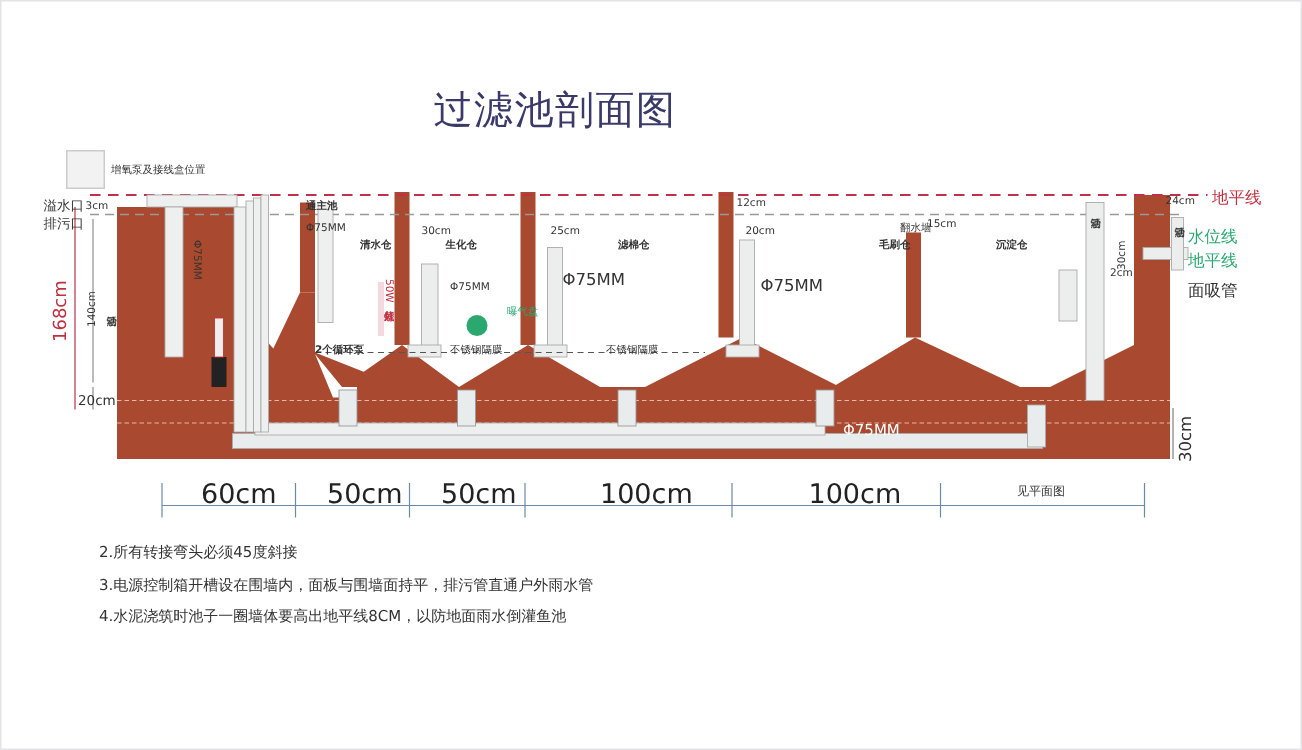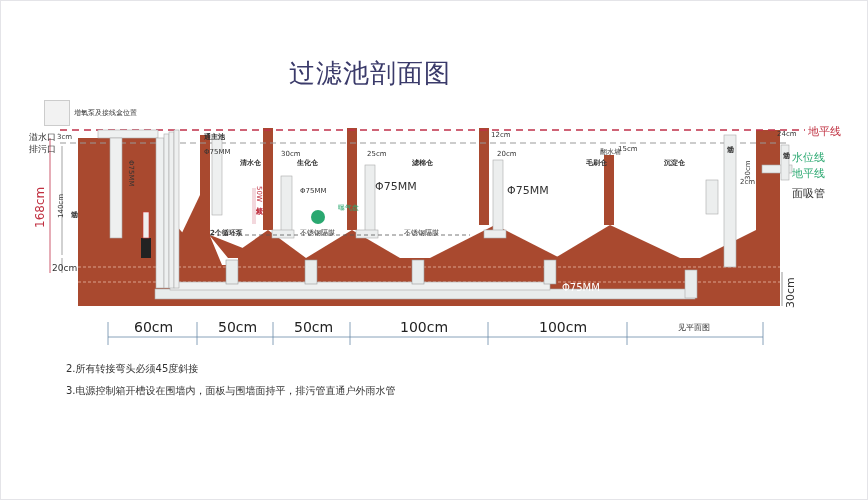--- a/index.html
+++ b/index.html
@@ -13,21 +13,21 @@
     position: absolute; left: 0; width: 740px; top: 56px; text-align: center;
     font-size: 26px; color: #3a3a6a; letter-spacing: 1px;
   }
   svg.diagram { position: absolute; left: 0; top: 0; }
   .lbl { position: absolute; font-size: 9px; color: #333; white-space: nowrap; }
   .lbl-sm { font-size: 7px; }
   .lbl-b { font-weight: bold; }
   .lbl-red { color: #c03040; }
   .lbl-green { color: #2aa870; }
   .vert { writing-mode: vertical-rl; }
-  .dims { position: absolute; font-size: 14px; color: #222; text-align: right; }
+  .dims { position: absolute; font-size: 18px; color: #222; text-align: right; }
   .notes { position: absolute; left: 66px; top: 362px; font-size: 10px; color: #333; }
   .notes div { height: 21.5px; line-height: 14px; }
   .legend-box {
     position: absolute; left: 44px; top: 100px; width: 24px; height: 24px; border: 1px solid #ccc; background: #f2f2f2;
   }
 </style>
 </head>
 <body>
 
 <div class="frame"></div>
@@ -181,13 +181,14 @@
 <div class="dims" style="left:134px;top:319px;">60cm</div>
 <div class="dims" style="left:218px;top:319px;">50cm</div>
 <div class="dims" style="left:294px;top:319px;">50cm</div>
 <div class="dims" style="left:400px;top:319px;">100cm</div>
 <div class="dims" style="left:539px;top:319px;">100cm</div>
 <div class="lbl" style="left:678px;top:322px;font-size:8px;">见平面图</div>
 
 <div class="notes">
   <div>2.所有转接弯头必须45度斜接</div>
   <div>3.电源控制箱开槽设在围墙内，面板与围墙面持平，排污管直通户外雨水管</div>
+  <div>4.水泥浇筑时池子一圈墙体要高出地平线8CM，以防地面雨水倒灌鱼池</div>
 </div>
 
 </body></html>

